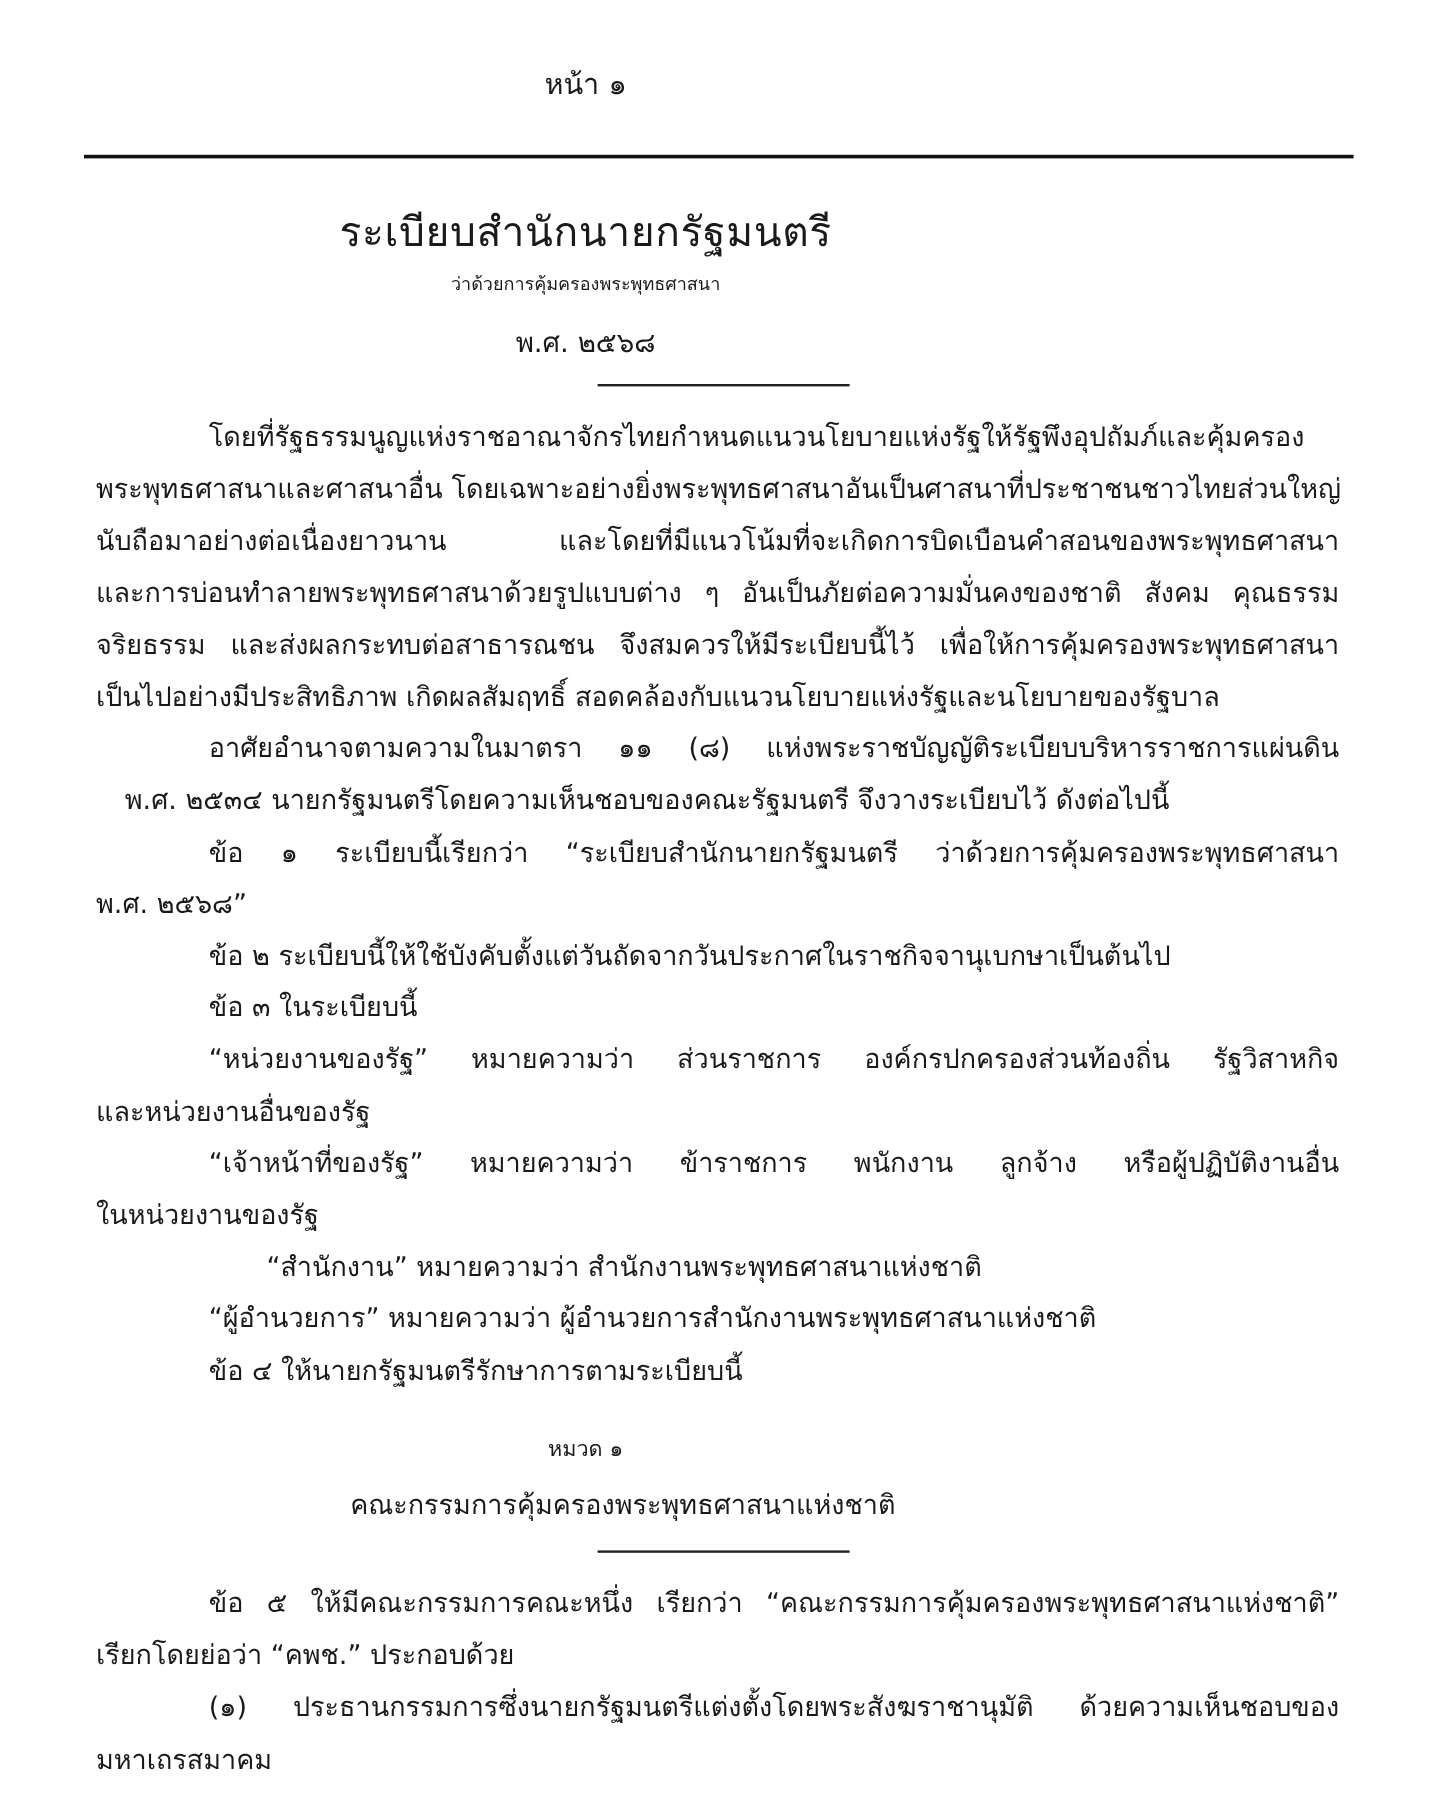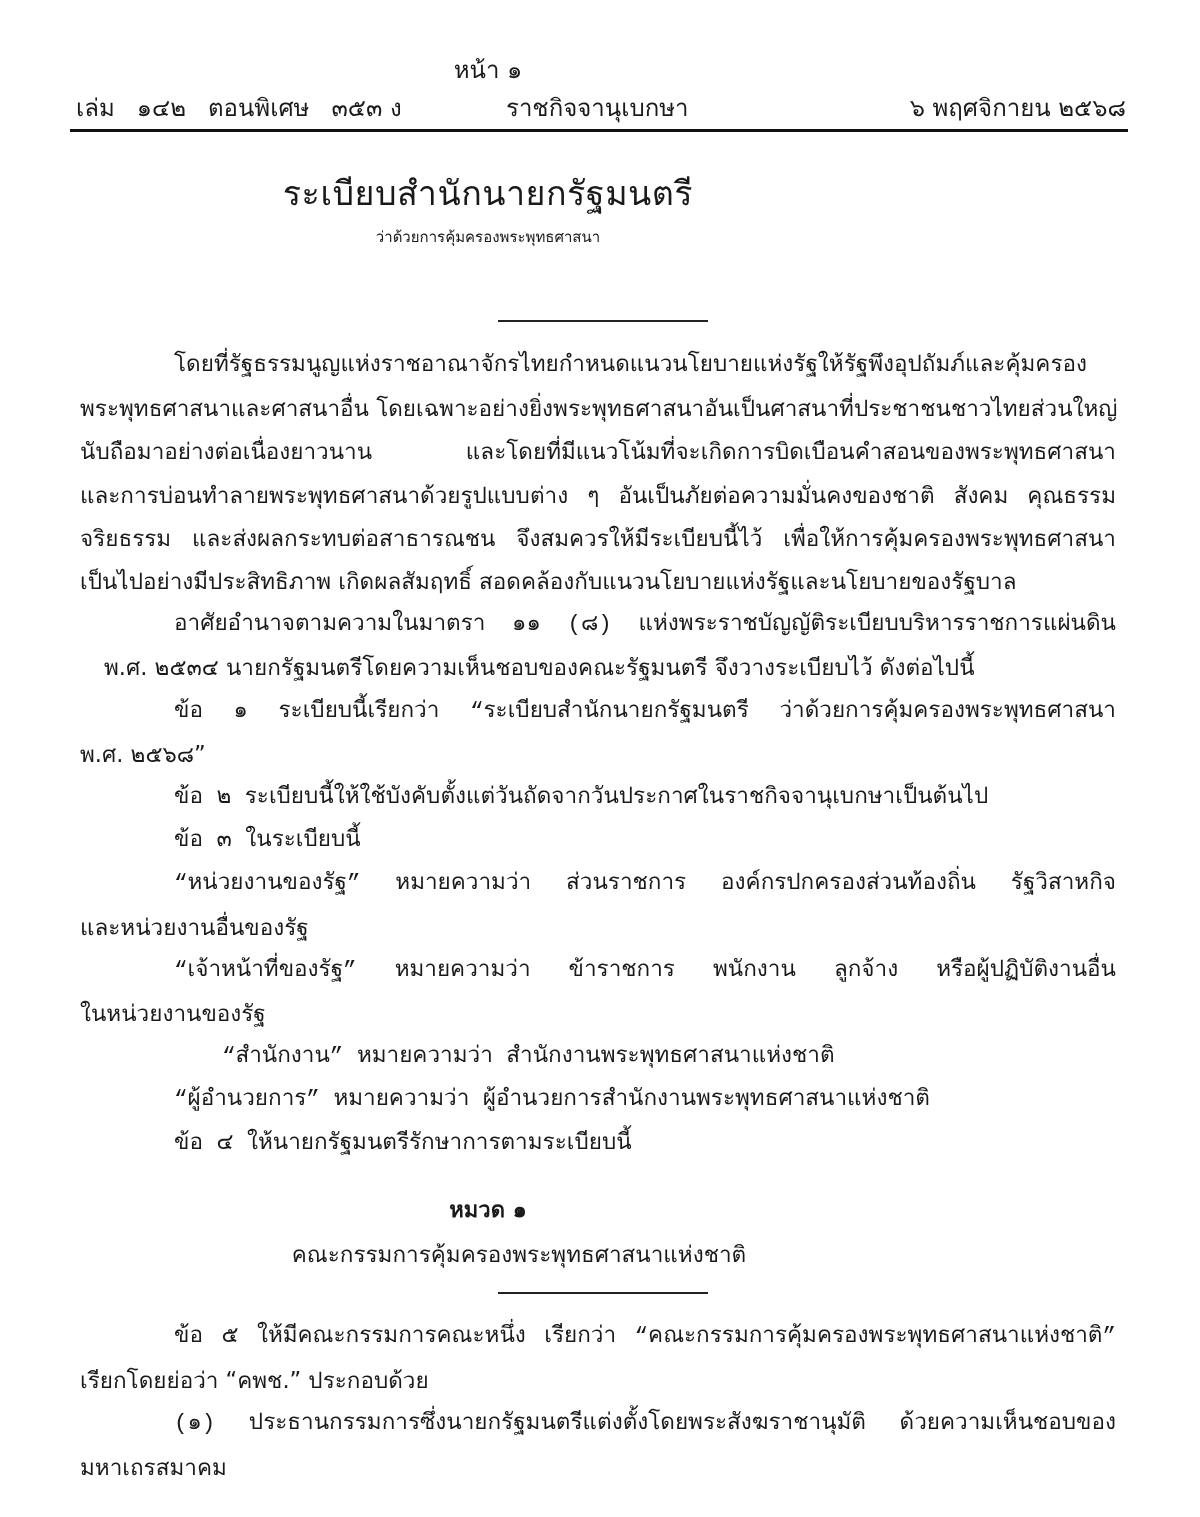--- a/index.html
+++ b/index.html
@@ -61,44 +61,38 @@
 
     .body-line {
       position: absolute;
       left: 80px;
       width: 1036px;
       font-size: 22.5px;
       height: 40px;
       line-height: 40px;
       white-space: nowrap;
     }
-    .body-line.indent { left: 174px; width: 942px; font-family: Liberation Mono, monospace; }
+    .body-line.indent { left: 174px; width: 942px; }
     .body-line.justify {
       text-align: justify;
       text-align-last: justify;
     }
   </style>
 </head>
 <body>
 
 <div class="page">
 
   <div class="abs center page-num">หน้า ๑</div>
 
-  <div class="header-row">
-    <div class="vol">
-      <span>เล่ม</span><span class="gap"></span><span>๑๔๒</span><span class="gap"></span><span>ตอนพิเศษ</span><span class="gap"></span><span>๓๕๓ ง</span>
-    </div>
-    <div class="pub">ราชกิจจานุเบกษา</div>
-    <div class="date">๖ พฤศจิกายน ๒๕๖๘</div>
-  </div>
   <div class="header-rule"></div>
 
   <div class="abs center title">ระเบียบสำนักนายกรัฐมนตรี</div>
   <div class="abs center subtitle">ว่าด้วยการคุ้มครองพระพุทธศาสนา</div>
+  <div class="abs center year">พ.ศ. ๒๕๖๘</div>
   <div class="sep" style="top:320px;"></div>
 
   <div id="body-lines">
       <div class="body-line indent justify" style="top: 345px;">โดยที่รัฐธรรมนูญแห่งราชอาณาจักรไทยกำหนดแนวนโยบายแห่งรัฐให้รัฐพึงอุปถัมภ์และคุ้มครอง</div>
       <div class="body-line justify" style="top: 388.2px;">พระพุทธศาสนาและศาสนาอื่น โดยเฉพาะอย่างยิ่งพระพุทธศาสนาอันเป็นศาสนาที่ประชาชนชาวไทยส่วนใหญ่</div>
       <div class="body-line justify" style="top: 431.4px;">นับถือมาอย่างต่อเนื่องยาวนาน และโดยที่มีแนวโน้มที่จะเกิดการบิดเบือนคำสอนของพระพุทธศาสนา</div>
       <div class="body-line justify" style="top: 474.6px;">และการบ่อนทำลายพระพุทธศาสนาด้วยรูปแบบต่าง ๆ อันเป็นภัยต่อความมั่นคงของชาติ สังคม คุณธรรม</div>
       <div class="body-line justify" style="top: 517.8px;">จริยธรรม และส่งผลกระทบต่อสาธารณชน จึงสมควรให้มีระเบียบนี้ไว้ เพื่อให้การคุ้มครองพระพุทธศาสนา</div>
       <div class="body-line" style="top: 561px;">เป็นไปอย่างมีประสิทธิภาพ เกิดผลสัมฤทธิ์ สอดคล้องกับแนวนโยบายแห่งรัฐและนโยบายของรัฐบาล</div>
       <div class="body-line indent justify" style="top: 604.2px;">อาศัยอำนาจตามความในมาตรา ๑๑ (๘) แห่งพระราชบัญญัติระเบียบบริหารราชการแผ่นดิน</div>
@@ -109,21 +103,21 @@
       <div class="body-line indent" style="top: 820.2px;">ข้อ ๓ ในระเบียบนี้</div>
       <div class="body-line indent justify" style="top: 863.4px;">“หน่วยงานของรัฐ” หมายความว่า ส่วนราชการ องค์กรปกครองส่วนท้องถิ่น รัฐวิสาหกิจ</div>
       <div class="body-line" style="top: 906.6px;">และหน่วยงานอื่นของรัฐ</div>
       <div class="body-line indent justify" style="top: 949.8px;">“เจ้าหน้าที่ของรัฐ” หมายความว่า ข้าราชการ พนักงาน ลูกจ้าง หรือผู้ปฏิบัติงานอื่น</div>
       <div class="body-line" style="top: 993px;">ในหน่วยงานของรัฐ</div>
       <div class="body-line indent" style="top: 1036.2px; margin-left: 48px;">“สำนักงาน” หมายความว่า สำนักงานพระพุทธศาสนาแห่งชาติ</div>
       <div class="body-line indent" style="top: 1079.4px;">“ผู้อำนวยการ” หมายความว่า ผู้อำนวยการสำนักงานพระพุทธศาสนาแห่งชาติ</div>
       <div class="body-line indent" style="top: 1122.6px;">ข้อ ๔ ให้นายกรัฐมนตรีรักษาการตามระเบียบนี้</div>
     </div>
 
-  <div class="abs center" style="top:1192px;font-size:22px;font-weight:bold;">หมวด ๑</div>
+  <div class="abs center" style="top:1192px;font-size:18px;">หมวด ๑</div>
   <div class="abs center" style="top:1236px;font-size:22.5px;margin-left:31px;">คณะกรรมการคุ้มครองพระพุทธศาสนาแห่งชาติ</div>
   <div class="sep" style="top:1292px;"></div>
 
   <div id="chapter-lines">
       <div class="body-line indent justify" style="top: 1316px;">ข้อ ๕ ให้มีคณะกรรมการคณะหนึ่ง เรียกว่า “คณะกรรมการคุ้มครองพระพุทธศาสนาแห่งชาติ”</div>
       <div class="body-line" style="top: 1359.5px;">เรียกโดยย่อว่า “คพช.” ประกอบด้วย</div>
       <div class="body-line indent justify" style="top: 1403px;">(๑) ประธานกรรมการซึ่งนายกรัฐมนตรีแต่งตั้งโดยพระสังฆราชานุมัติ ด้วยความเห็นชอบของ</div>
       <div class="body-line" style="top: 1446.5px;">มหาเถรสมาคม</div>
     </div>
 </div>

